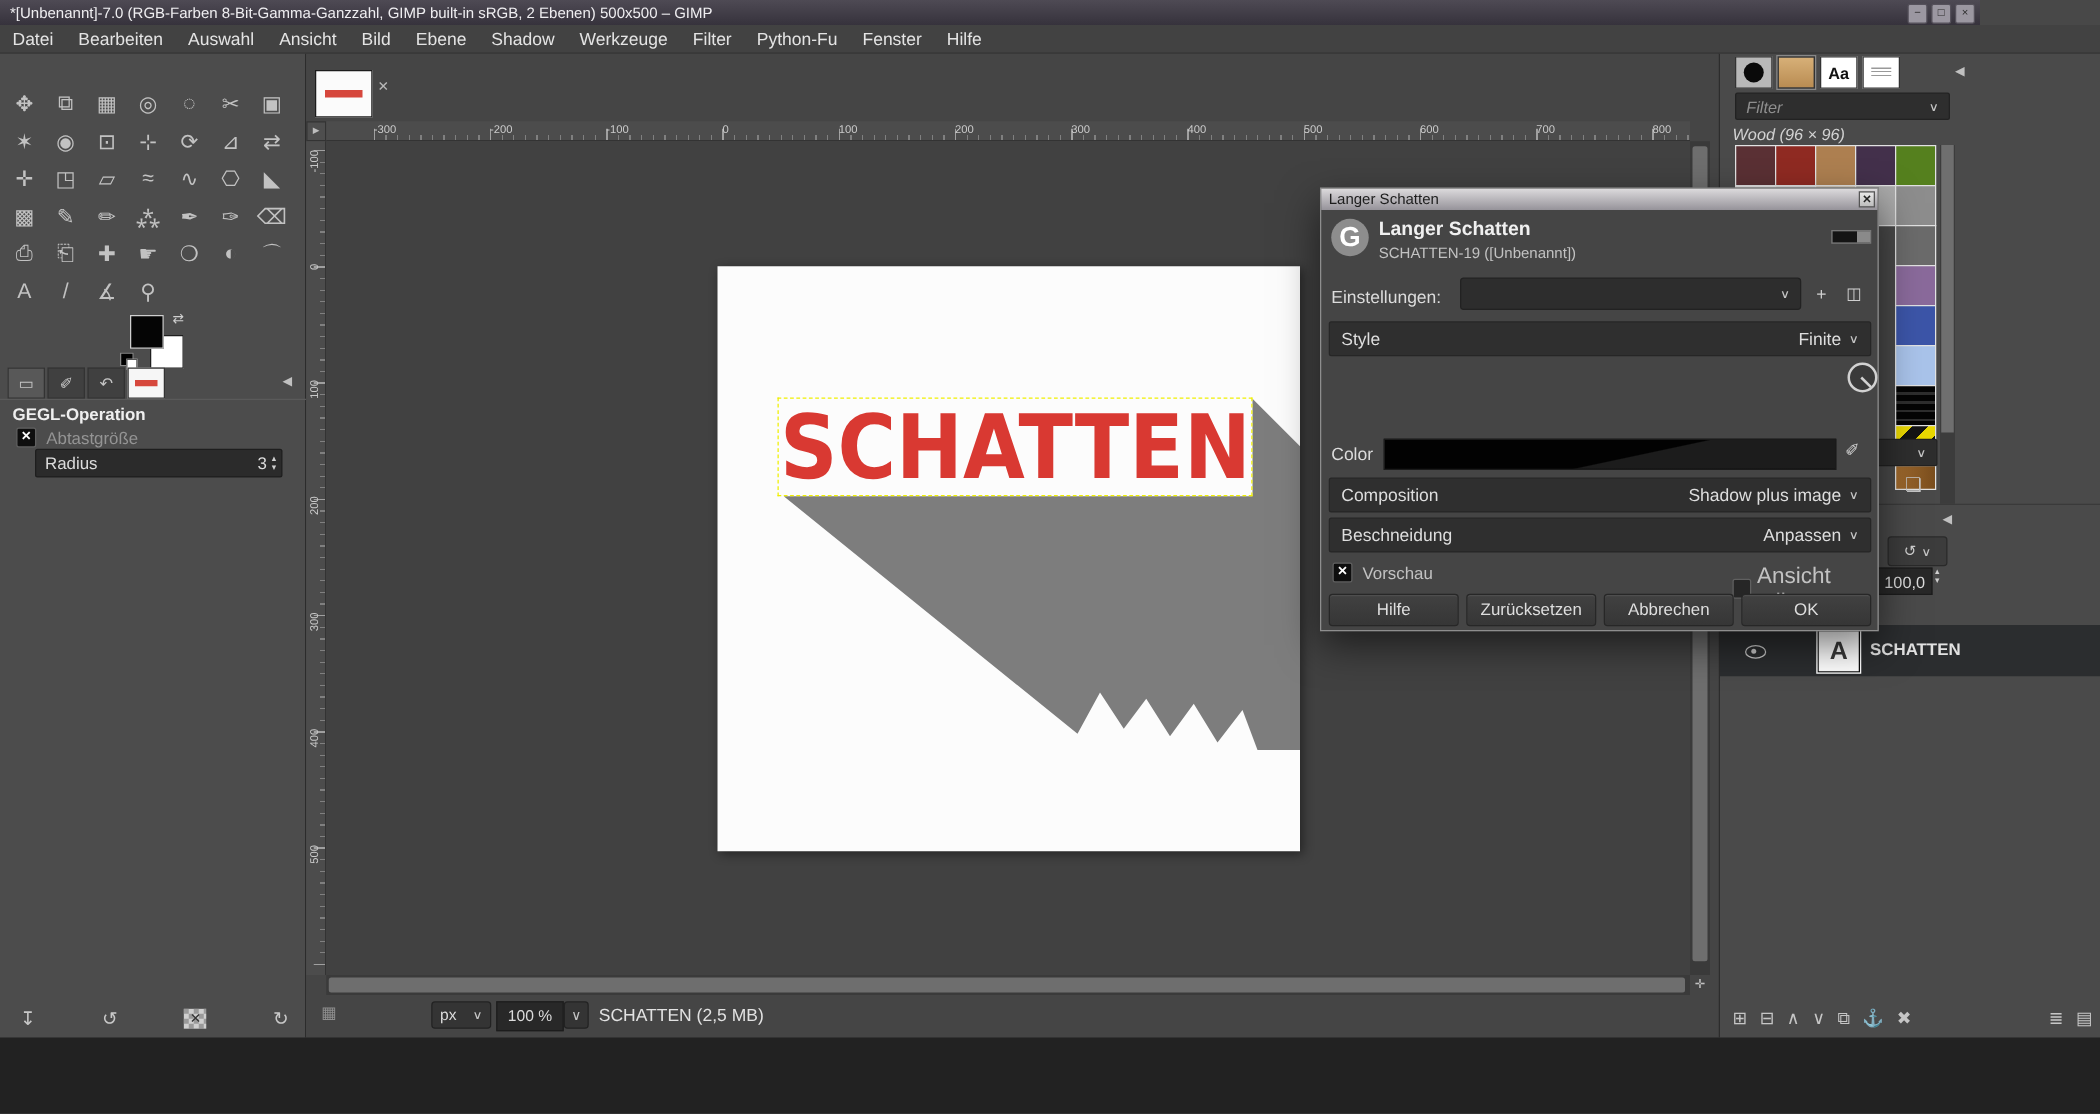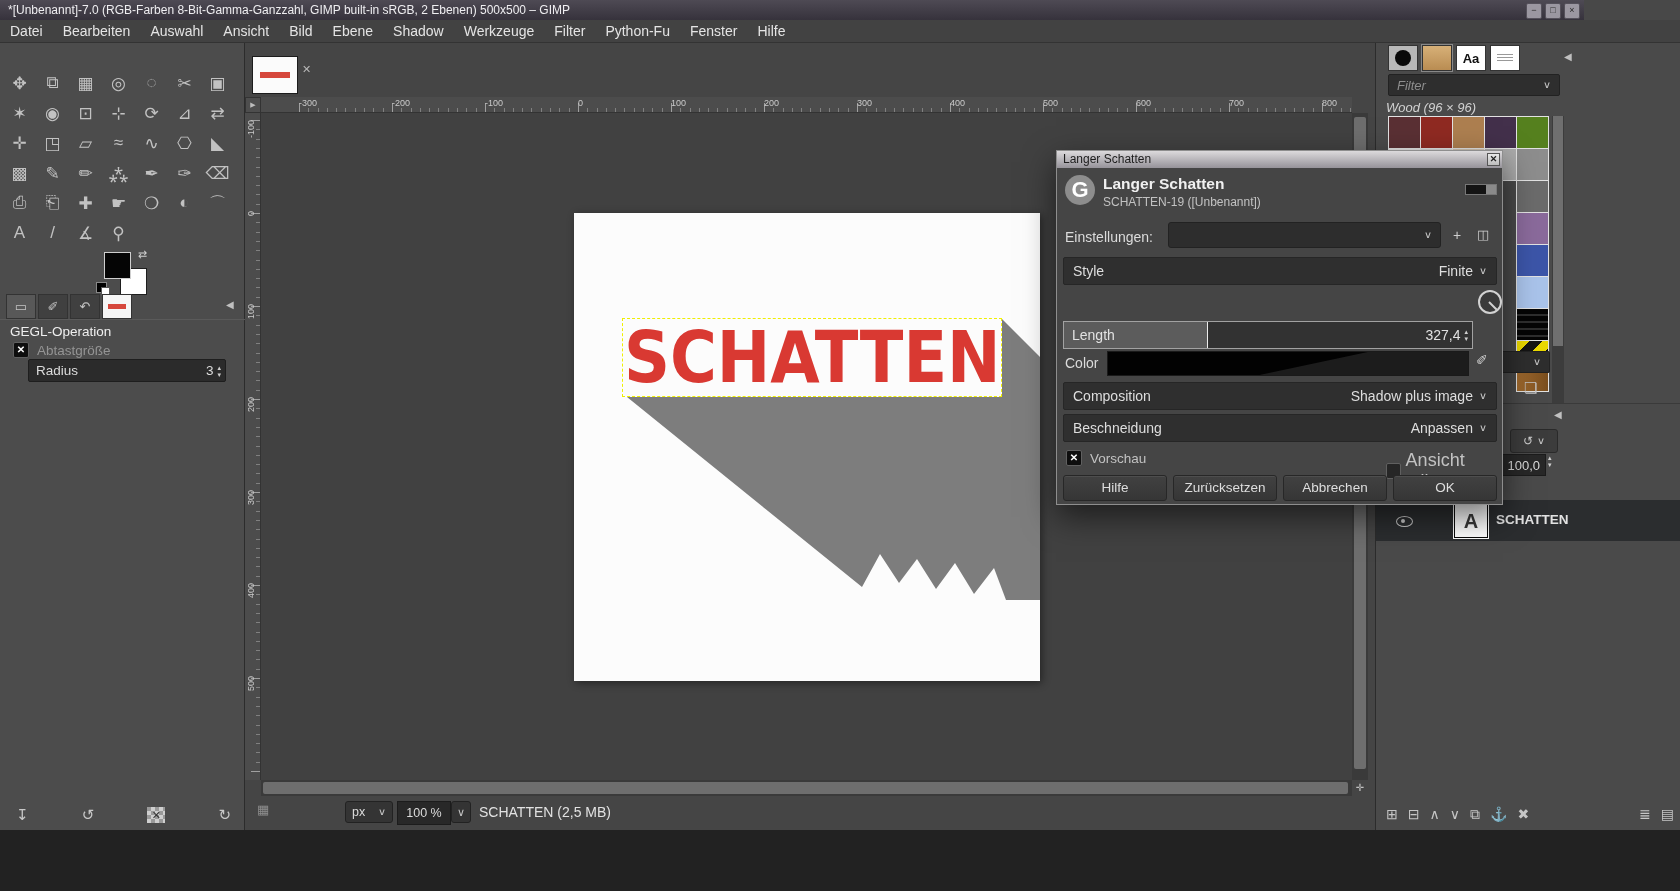--- a/index.html
+++ b/index.html
@@ -30,21 +30,21 @@
   #default-colors{position:absolute;left:96px;top:239px;width:9px;height:9px;background:#000;border:1px solid #888}
   #default-colors i{position:absolute;left:4px;top:4px;width:7px;height:7px;background:#fff;border:1px solid #555}
   #tooltabs{position:absolute;left:6px;top:251px;display:flex;gap:2px;height:26px}
   .ttab{width:30px;height:25px;background:#404040;border:1px solid #333;display:flex;align-items:center;
     justify-content:center;font-size:13px;color:#c4c4c4;box-sizing:border-box}
   .ttab.active{background:#585858}
   .ttab.thumb{background:#f6f6f6}
   .ttab.thumb i{width:18px;height:5px;background:#d6473c}
   #tool-opts-collapse{position:absolute;left:226px;top:256px;font-size:10px;color:#c0c0c0}
   #tooltab-line{position:absolute;left:0;top:276px;width:245px;height:1px;background:#5a5a5a}
-  #gegl-header{position:absolute;left:10px;top:281px;font-weight:normal;font-size:13.5px;color:#efefef}
+  #gegl-header{position:absolute;left:10px;top:281px;font-weight:bold;font-size:13.5px;color:#efefef}
   #sample-row{position:absolute;left:13px;top:299px;display:flex;gap:8px;align-items:center;color:#949494;font-size:13.5px}
   .cbx{width:14px;height:14px;background:#0e0e0e;border:1px solid #606060;border-radius:2px;color:#fff;
     font-size:10px;line-height:13px;text-align:center;font-weight:bold}
   #radius-row{position:absolute;left:28px;top:316px;width:198px;height:23px;background:#2b2b2b;
     border:1px solid #1e1e1e;border-radius:2px;display:flex;align-items:center;box-sizing:border-box;
     padding:0 4px 0 7px;font-size:13.5px}
   #radius-row .val{margin-left:auto;margin-right:4px}
   #leftdock-icons{position:absolute;left:16px;top:763px;width:215px;display:flex;justify-content:space-between;
     font-size:15px;color:#c8c8c8;align-items:center}
   .checker{width:18px;height:16px;text-align:center;line-height:16px;color:#333;font-size:11px;
@@ -453,31 +453,20 @@
     <span class="dval">
         <span>Finite</span>
         <span class="chev">∨</span>
       </span>
   </div>
 
   <div id="angle-dial">
       <i></i>
     </div>
 
-  <div class="slider" style="top:170px">
-    <span class="sfill" id="length-fill" style="width: 35%;"></span>
-    <span class="slabel">Length</span>
-    <span class="svalwrap">
-        <span>327,4</span>
-        <span class="spin">
-          <i>▴</i>
-          <i>▾</i>
-        </span>
-      </span>
-  </div>
 
   <div id="color-label">Color</div>
   <div id="color-swatch" style="background-color: rgb(6, 6, 6);"></div>
   <div id="color-picker-btn">✐</div>
 
   <div class="drow" style="top:231px">
     <span>Composition</span>
     <span class="dval">
         <span>Shadow plus image</span>
         <span class="chev">∨</span>

